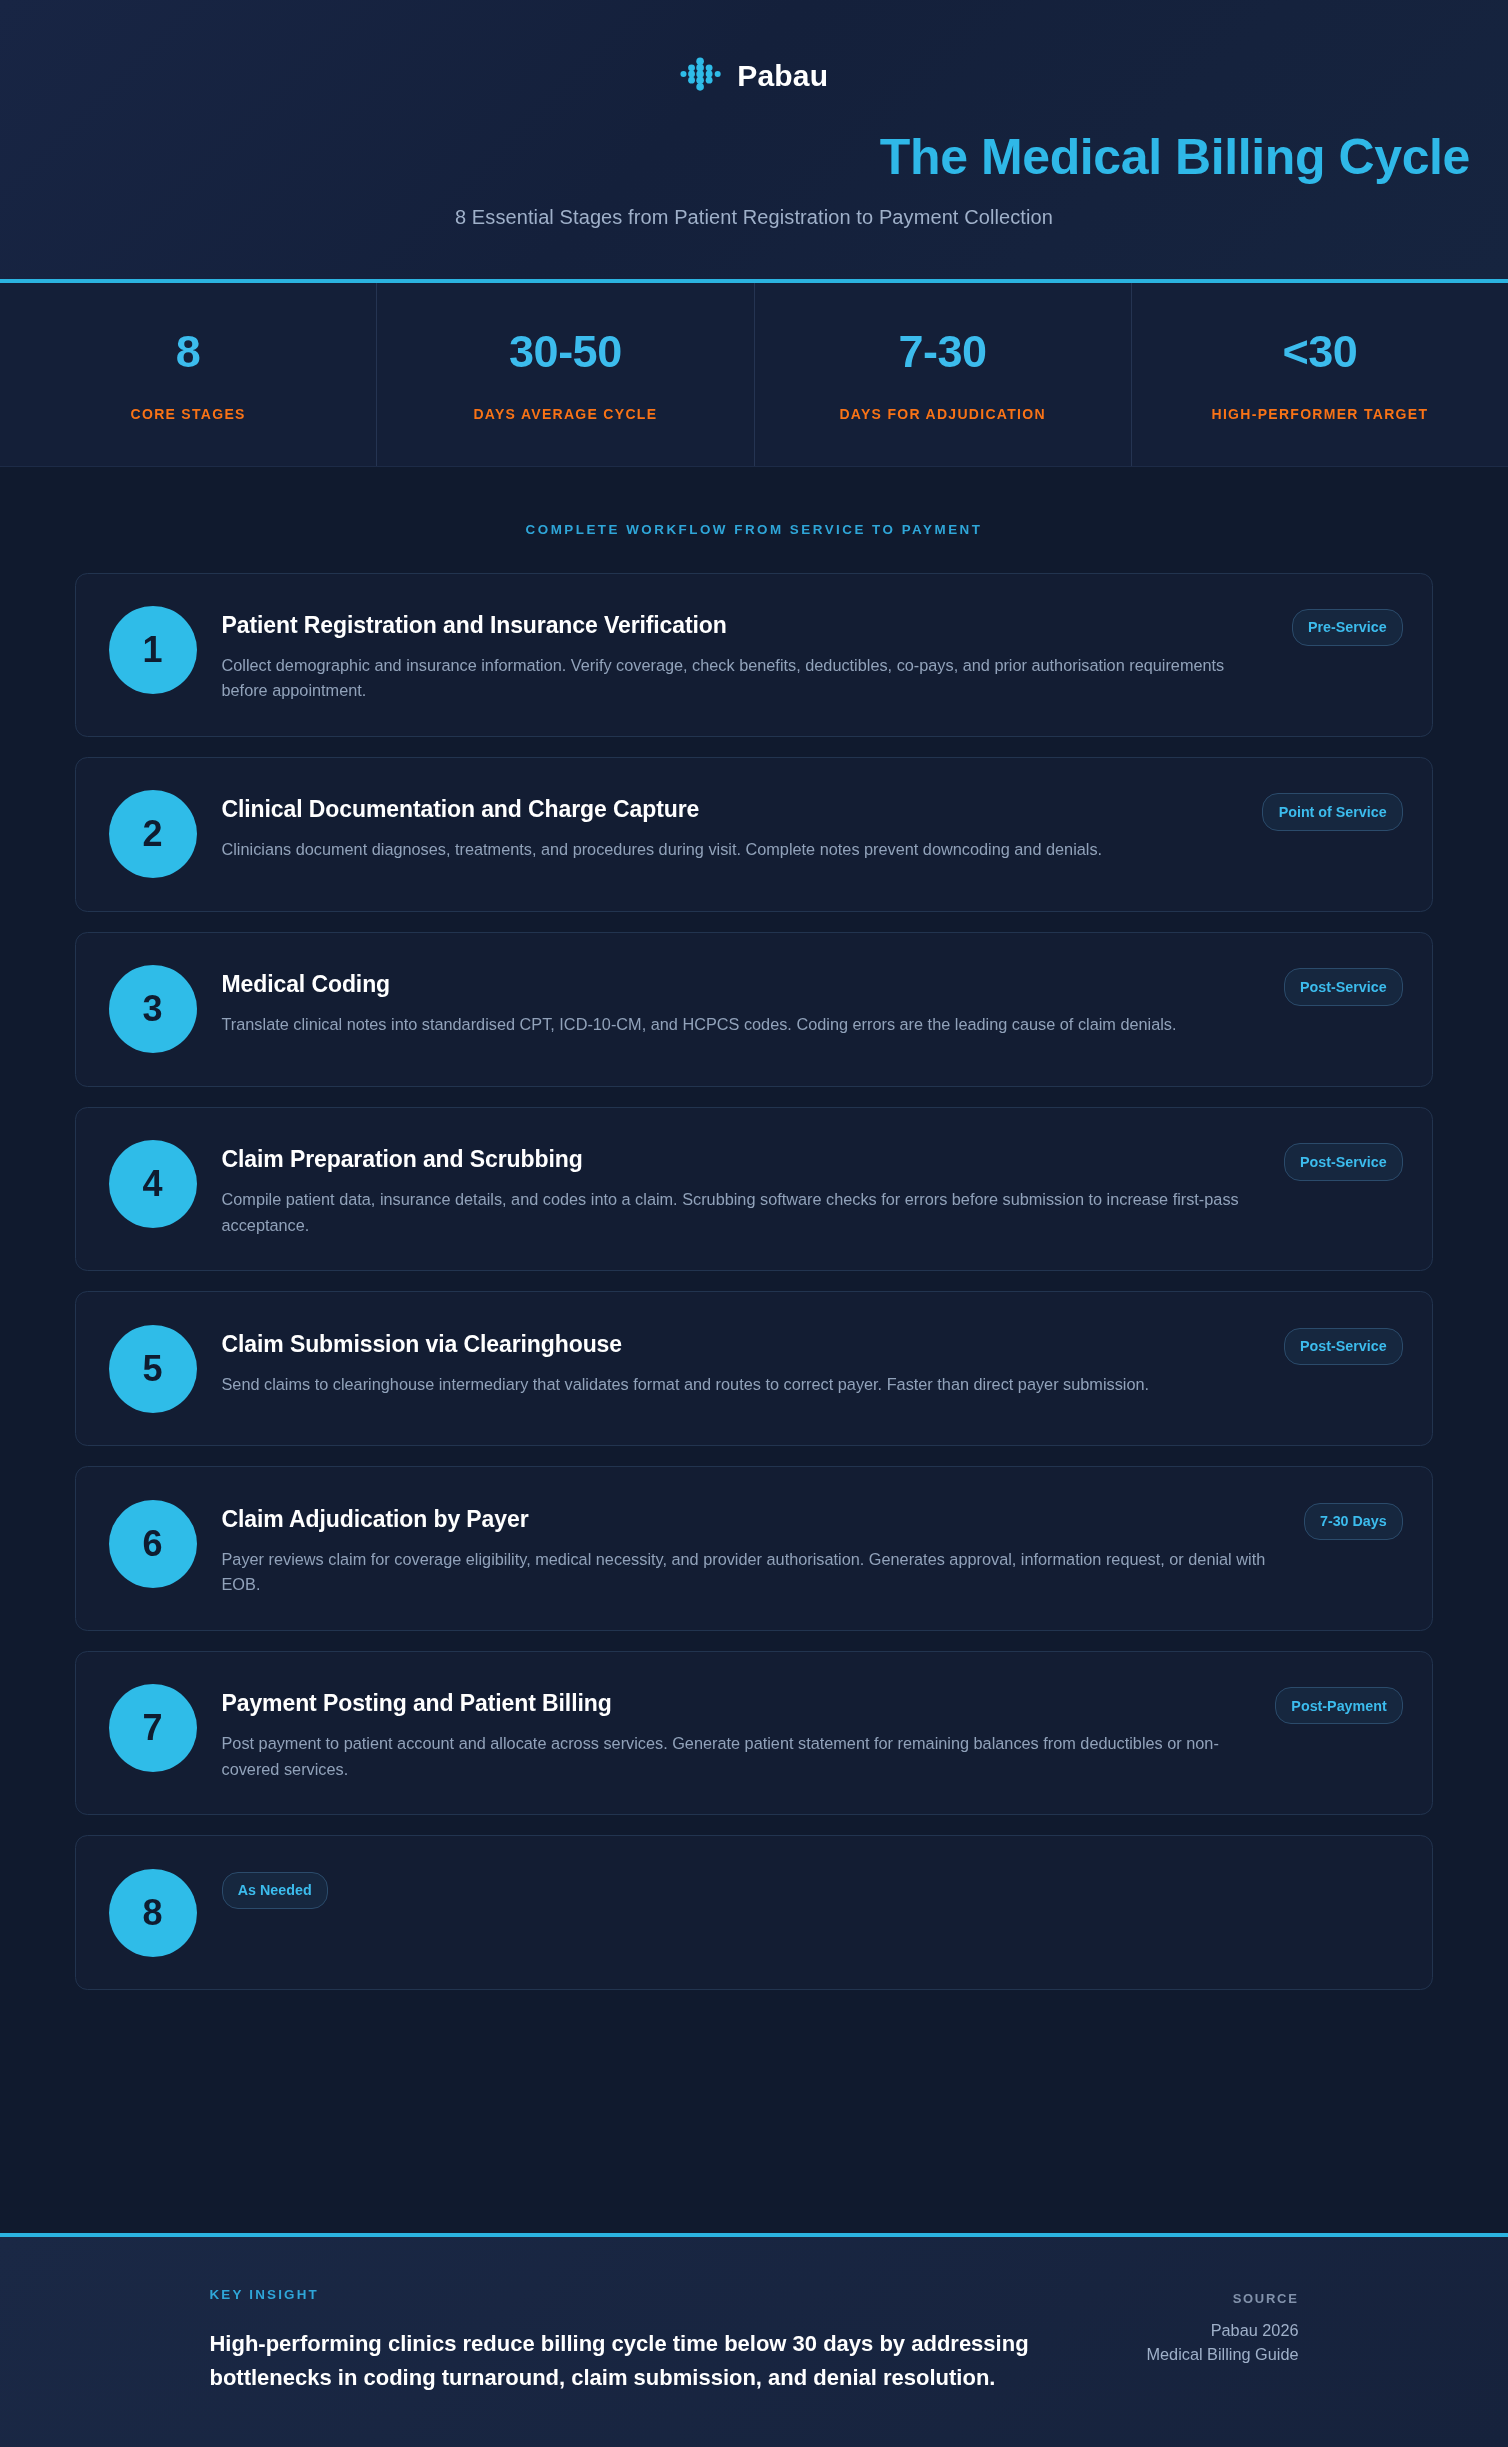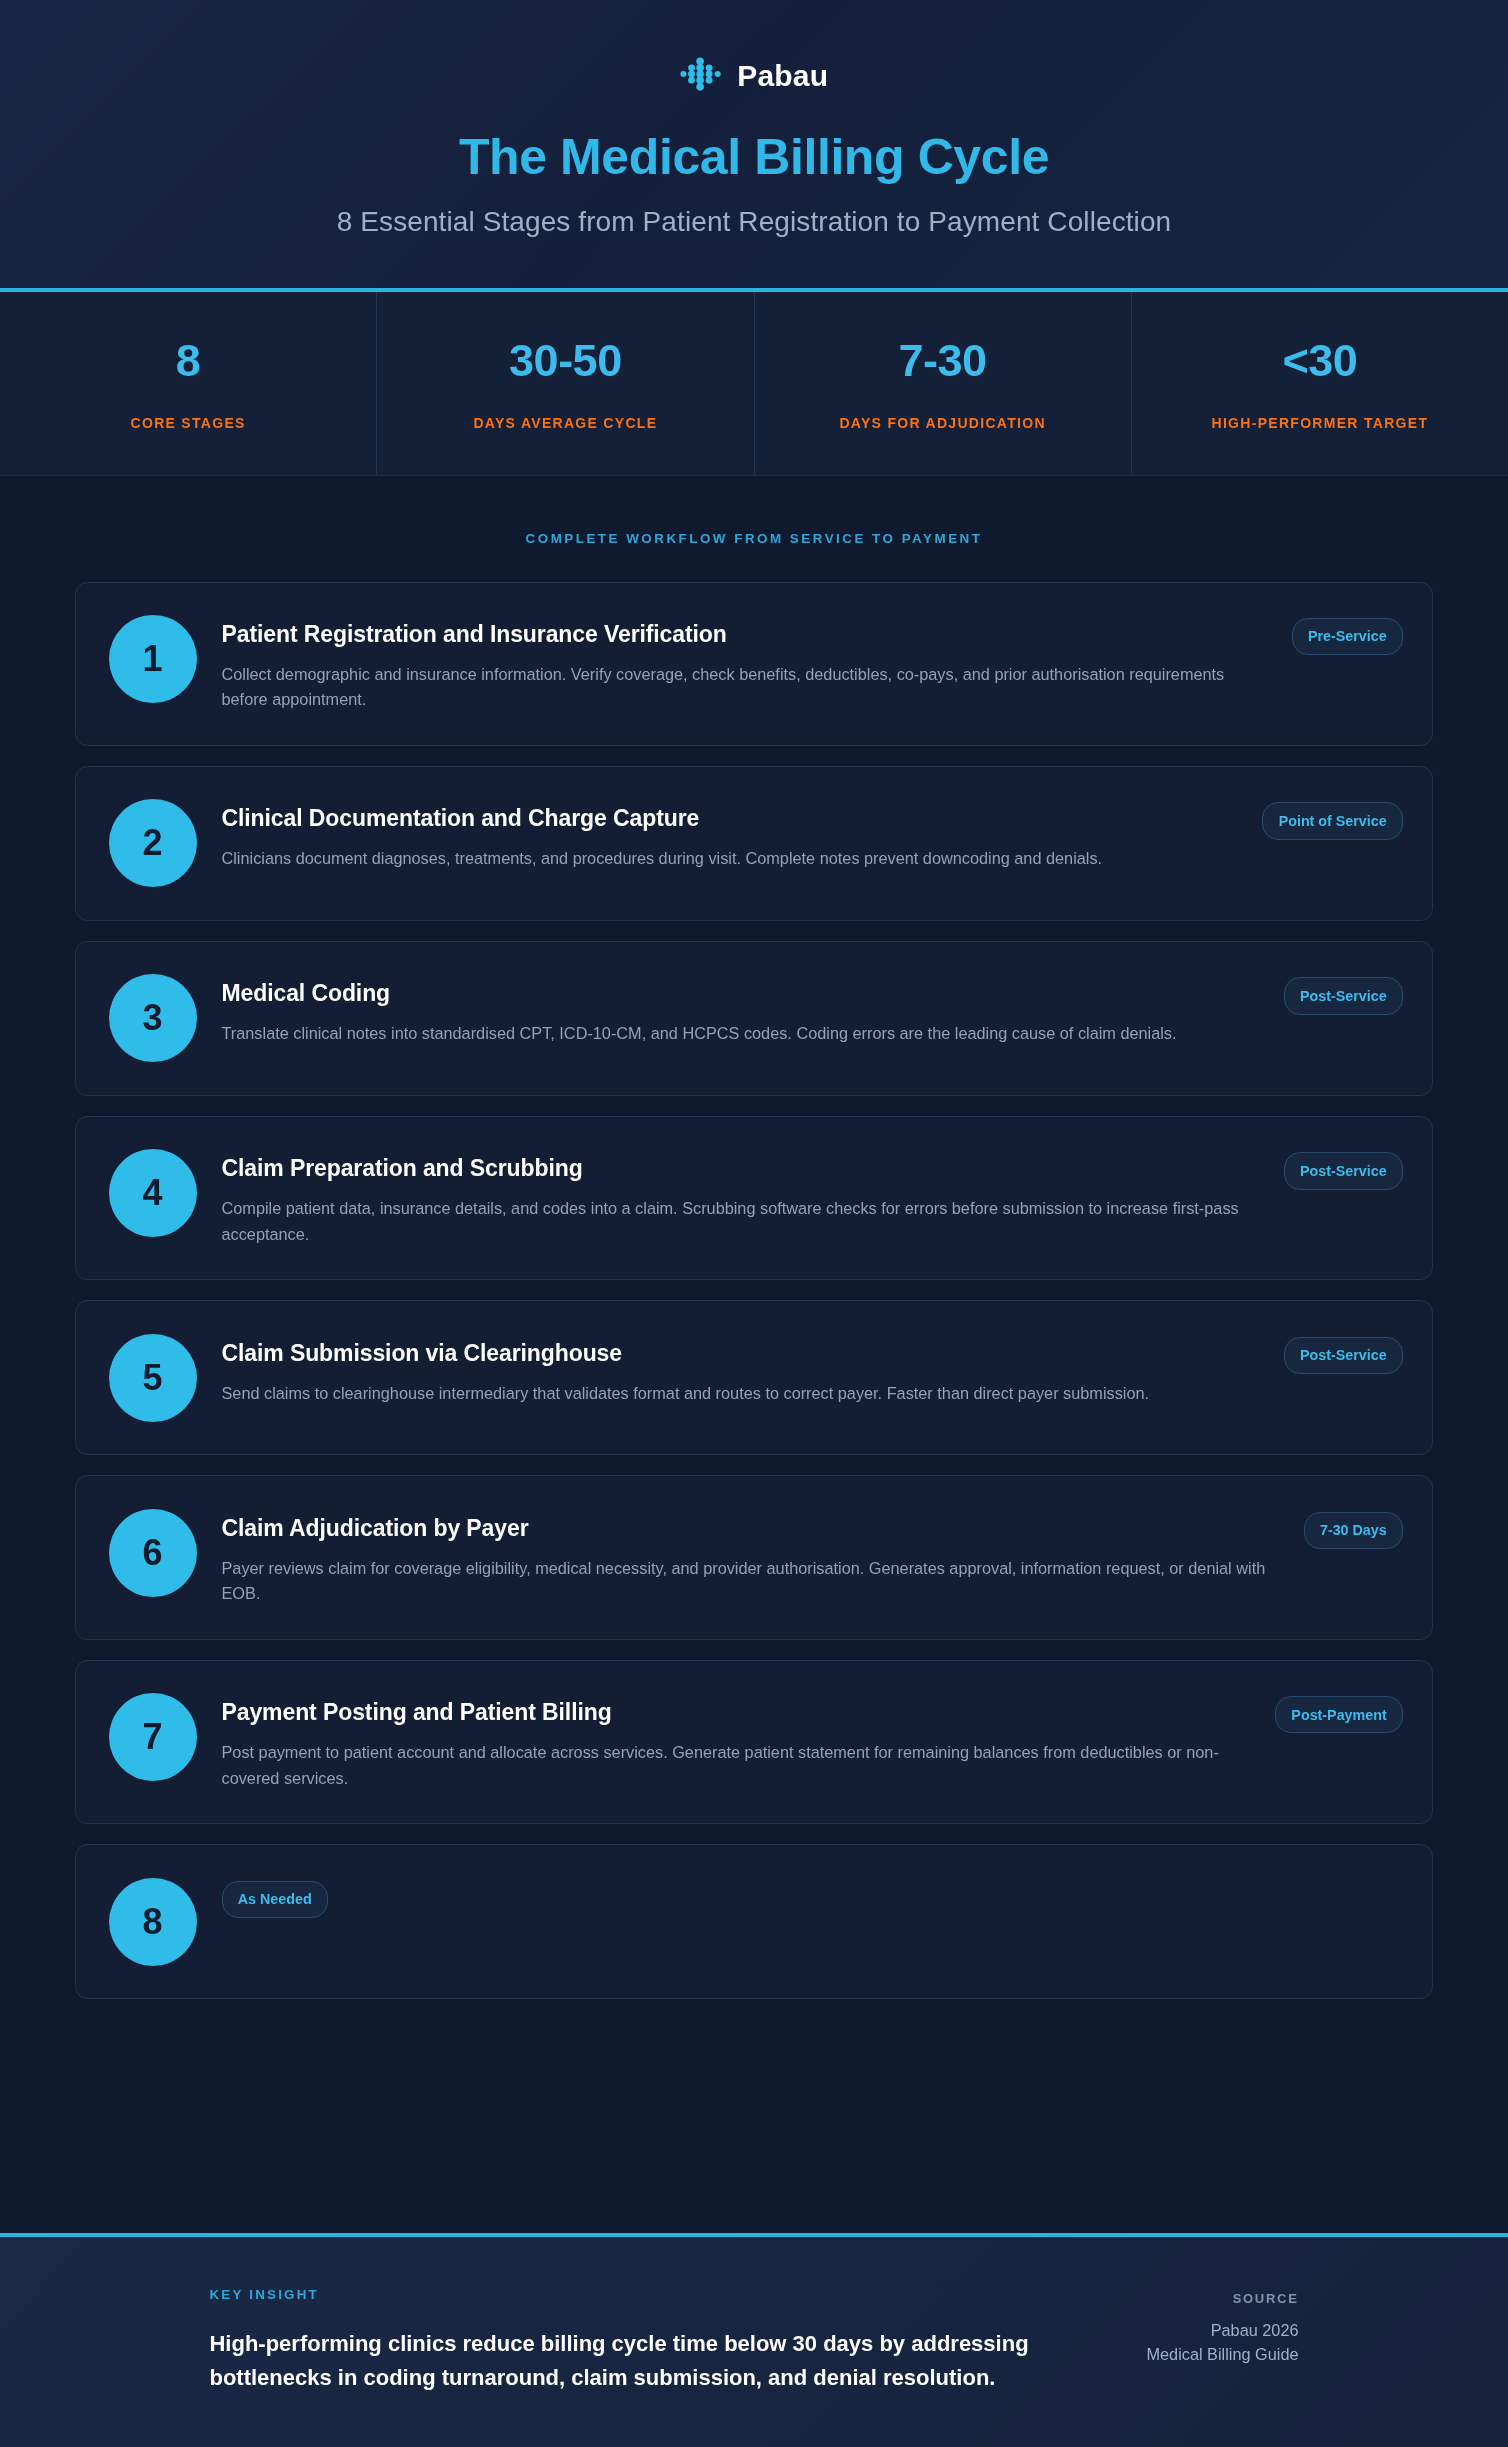--- a/index.html
+++ b/index.html
@@ -17,23 +17,23 @@
     padding:55px 38px 50px;
     text-align:center;
     background:linear-gradient(135deg,#182544 0%,#14203b 45%,#16243f 100%);
     border-bottom:4.8px solid #2bb3e0;
   }
   .logo-row { display:flex; align-items:center; justify-content:center; gap:13.4px; margin-bottom:32.5px; }
   .logo-mark { display:block; }
   .logo-word { color:#ffffff; font-size:30px; font-weight:600; letter-spacing:0.2px; line-height:1; }
   .title {
     color:#2fb8e8; font-size:50px; font-weight:bold; letter-spacing:-0.4px;
-    line-height:1.1; margin-bottom:21px;
-  }
-  .subtitle { color:#9fb0c9; font-size:28px; font-weight:400; letter-spacing:0.1px; }
+    line-height:1.1; margin-bottom:21px;text-align:right;
+  }
+  .subtitle { color:#9fb0c9; font-size:20px; font-weight:400; letter-spacing:0.1px; }
 
   
   .stats {
     display:flex;
     background:#141f38;
     border-bottom:1px solid #1d2b47;
   }
   .stat {
     flex:1 1 0; padding:46px 13.4px 44px; text-align:center;
     border-right:1px solid #253452;

